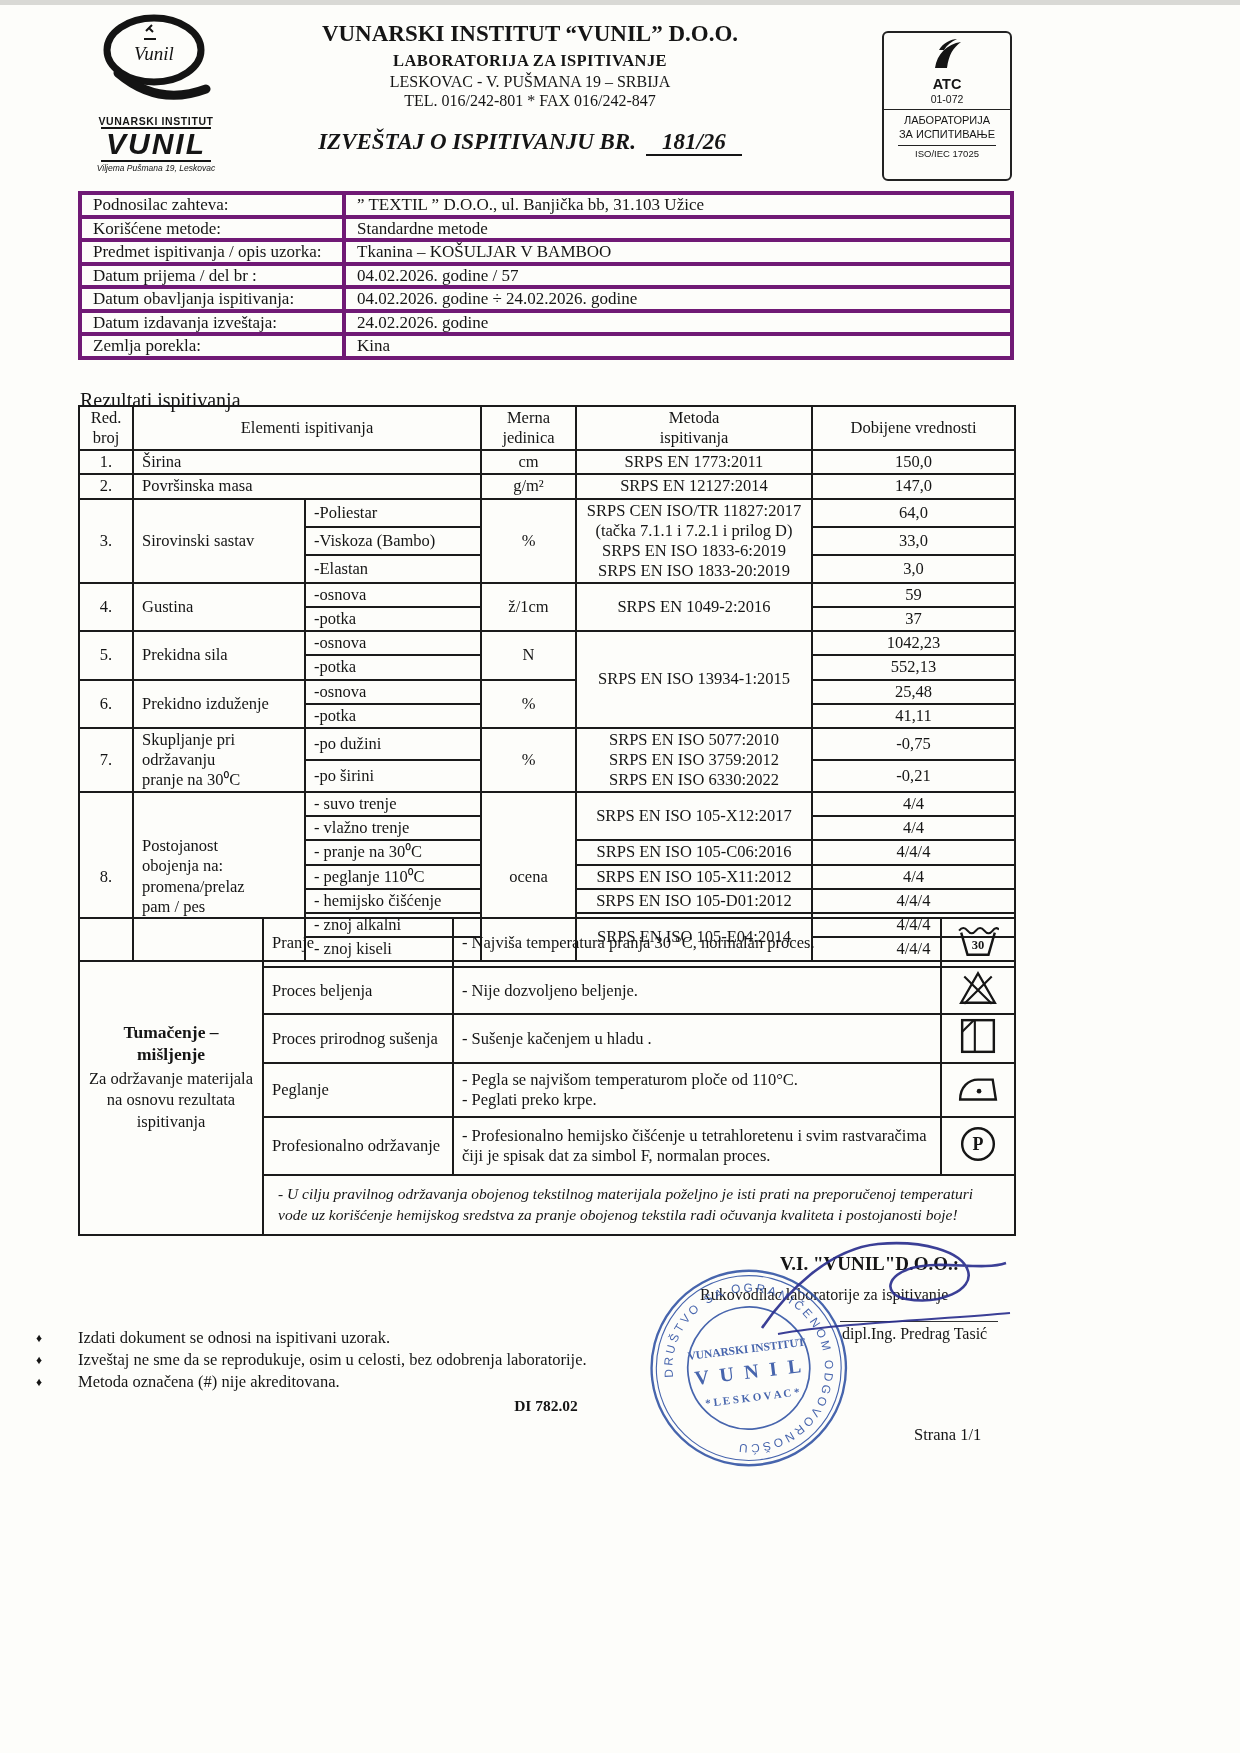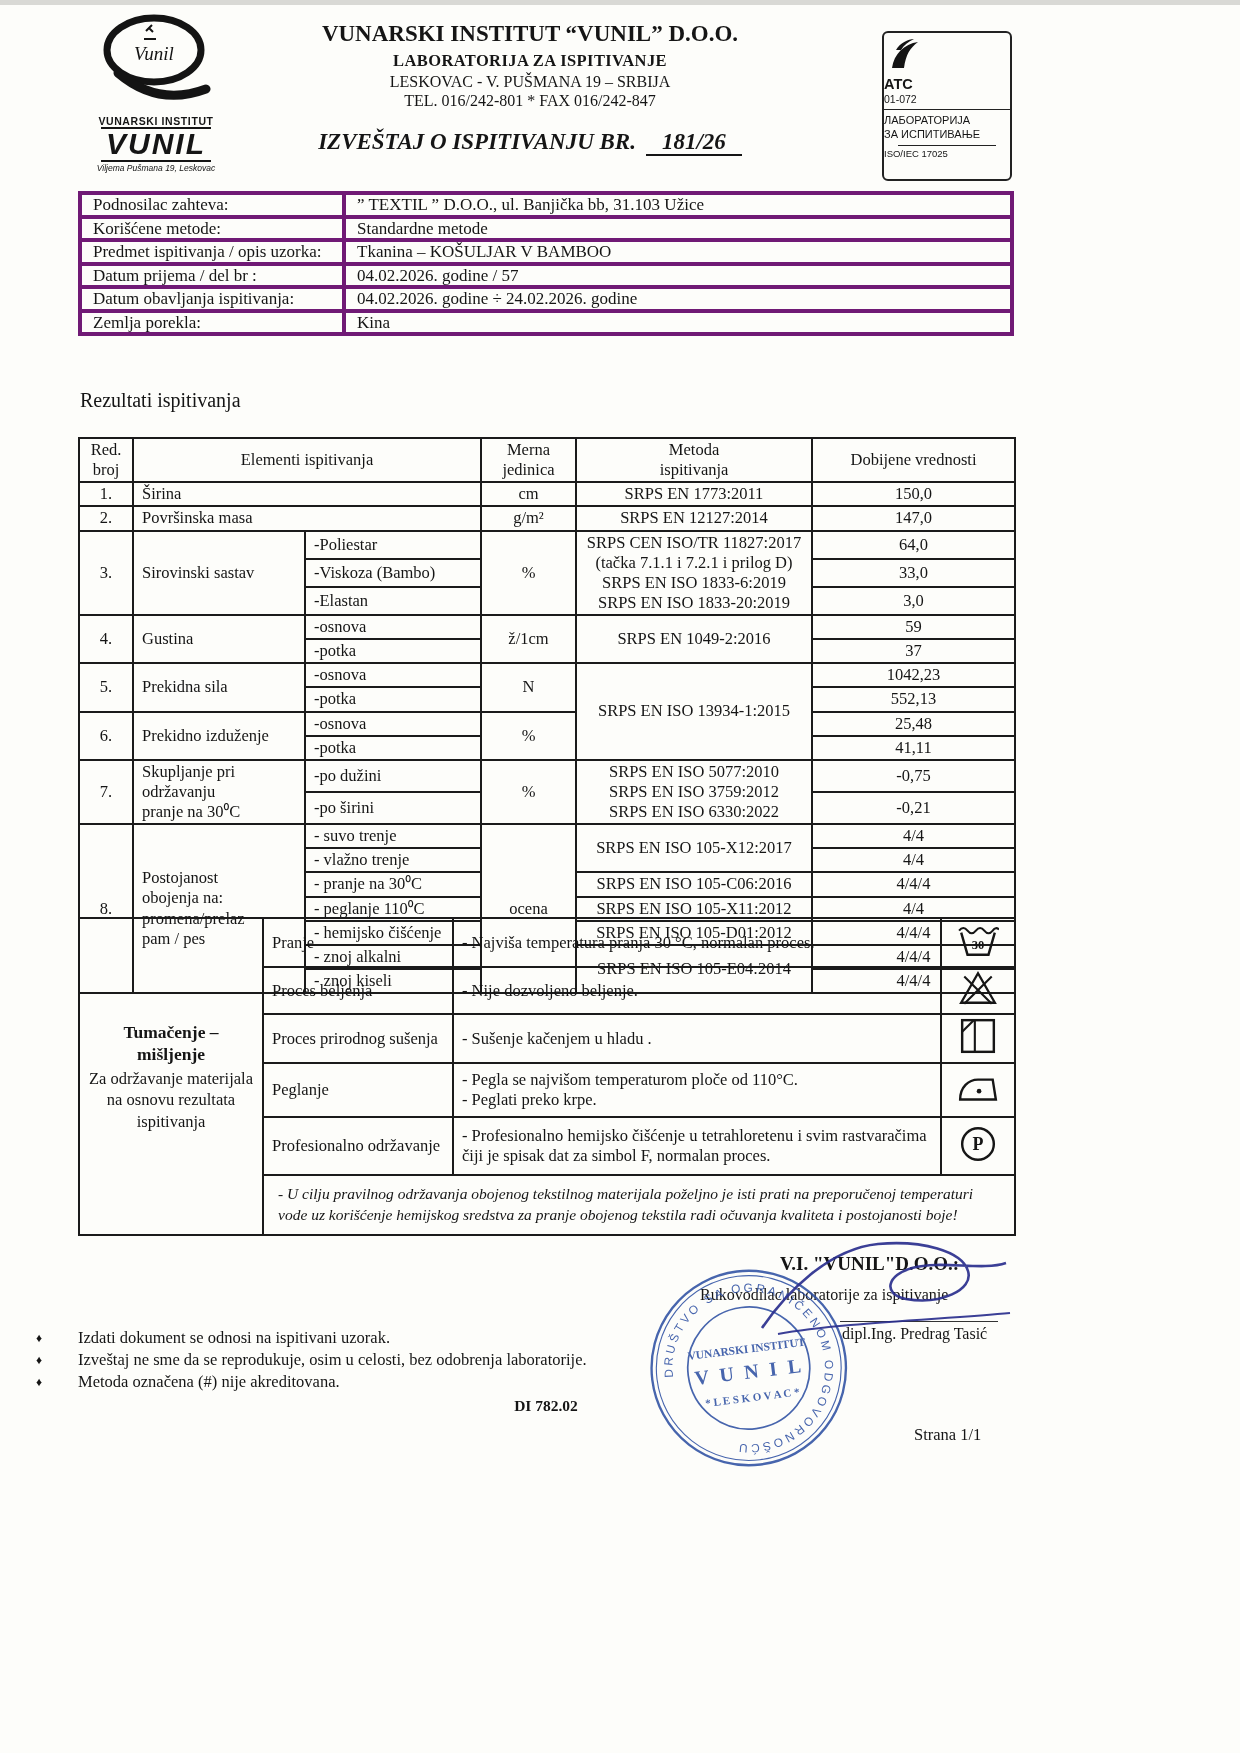--- a/index.html
+++ b/index.html
@@ -16,37 +16,37 @@
 
   .head-center { left:240px; top:16px; width:580px; text-align:center; }
   .inst { font-size:23px; font-weight:bold; }
   .lab  { font-size:16.5px; font-weight:bold; margin-top:4px; letter-spacing:0.4px; }
   .addr { font-size:16px; margin-top:2px; }
   .tel  { font-size:16px; margin-top:1px; }
 
   .report-title { left:240px; top:124px; width:580px; text-align:center; font-size:23px; font-weight:bold; font-style:italic; }
   .report-no { border-bottom:2.5px solid #151515; padding:0 16px; margin-left:10px; }
 
-  .badge { left:882px; top:26px; width:130px; height:150px; border:2.5px solid #222; border-radius:6px; text-align:left; font-family:"Liberation Sans", sans-serif; padding-top:5px; background:#fdfdfa; }
+  .badge { left:882px; top:26px; width:130px; height:150px; border:2.5px solid #222; border-radius:6px; text-align:center; font-family:"Liberation Sans", sans-serif; padding-top:5px; background:#fdfdfa; }
   .badge .atc { font-size:14.5px; font-weight:bold; margin-top:0px; }
   .badge .code { font-size:10.5px; margin-top:1px; }
   .badge .hr1 { border-top:1.5px solid #222; margin:4px 0 4px 0; }
   .badge .cy { font-size:11px; line-height:1.25; }
   .badge .hr2 { border-top:1px solid #222; margin:3px 14px 2px 14px; }
   .badge .iso { font-size:9.5px; }
 
   
   table { border-collapse:collapse; table-layout:fixed; }
   .info-table { position:absolute; left:78px; top:186px; width:936px; }
   .info-table td { border:4px solid #701a75; font-size:17px; padding:0 11px; height:21px; line-height:1.15; overflow:hidden; white-space:nowrap; }
   .info-table td.lbl { width:264px; }
 
   .res-heading { left:80px; top:384px; font-size:20px; }
 
-  .res-table { position:absolute; left:78px; top:432px; width:936px; }
+  .res-table { position:absolute; left:78px; top:400px; width:936px; }
   .res-table td, .res-table th { border:2px solid #1b1b1b; font-size:16.5px; font-weight:normal; padding:1px 4px; text-align:center; vertical-align:middle; line-height:1.22; }
   .res-table th { height:42px; }
   .res-table td { height:22px; }
   .res-table td.nm { text-align:left; padding-left:8px; }
   .pre { white-space:pre-line; }
 
   .interp-table { position:absolute; left:78px; top:912px; width:936px; }
   .interp-table td { border:2px solid #1b1b1b; font-size:16.5px; vertical-align:middle; padding:2px 8px; }
   .interp-table td.ititle { text-align:center; vertical-align:middle; line-height:1.3; }
   .interp-table .it1 { font-weight:bold; font-size:17.5px; margin-bottom:2px; }
@@ -130,20 +130,24 @@
           <td class="lbl">Predmet ispitivanja / opis uzorka:</td>
           <td>Tkanina – KOŠULJAR V BAMBOO</td>
         </tr>
     <tr>
           <td class="lbl">Datum prijema / del br :</td>
           <td>04.02.2026. godine    /    57</td>
         </tr>
     <tr>
           <td class="lbl">Datum obavljanja ispitivanja:</td>
           <td>04.02.2026. godine ÷ 24.02.2026. godine</td>
+        </tr>
+    <tr>
+          <td class="lbl">Datum izdavanja izveštaja:</td>
+          <td>24.02.2026. godine</td>
         </tr>
     <tr>
           <td class="lbl">Zemlja porekla:</td>
           <td>Kina</td>
         </tr>
   </tbody>
     </table>
 
   <div class="abs res-heading">Rezultati ispitivanja</div>
 

